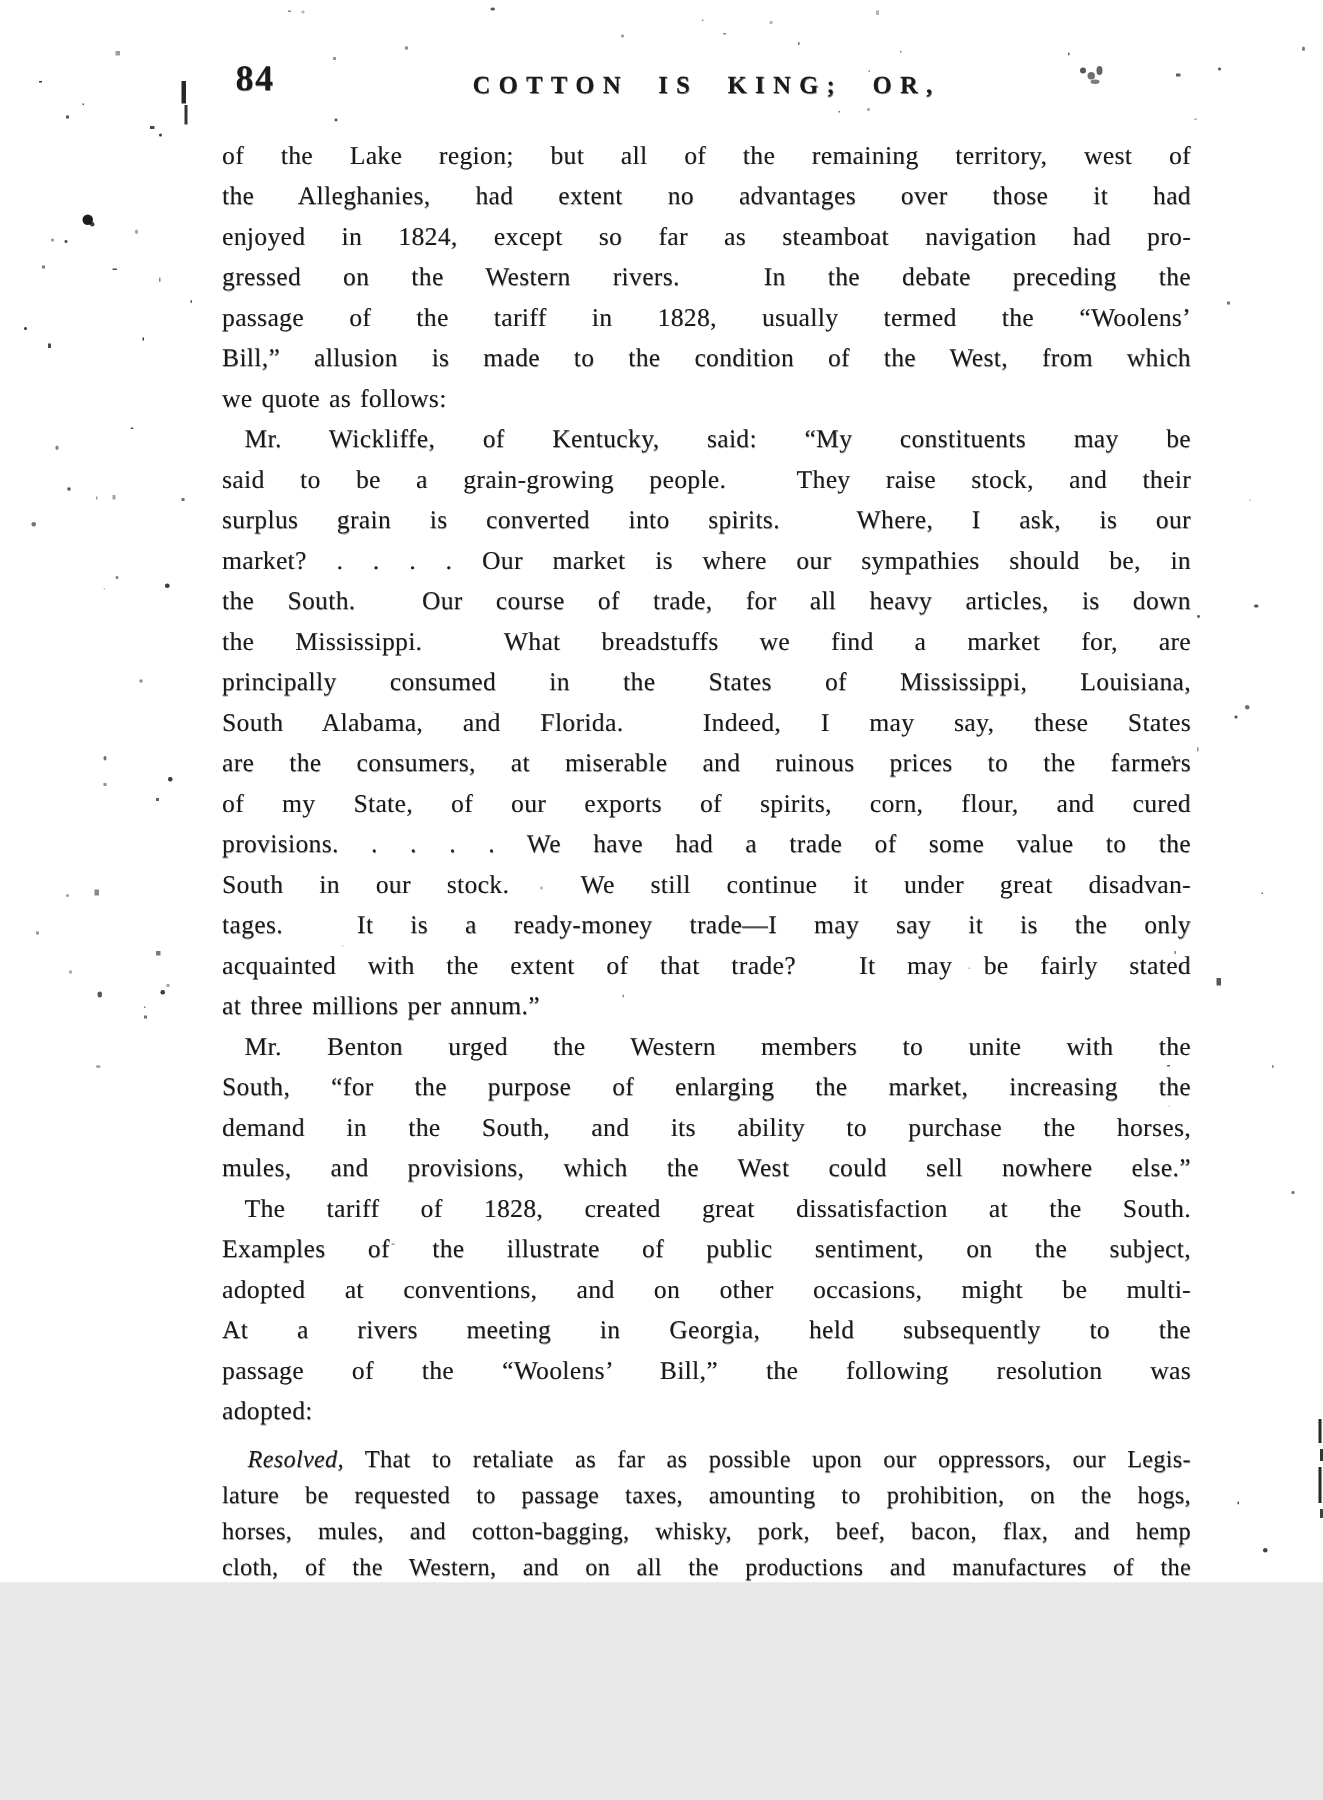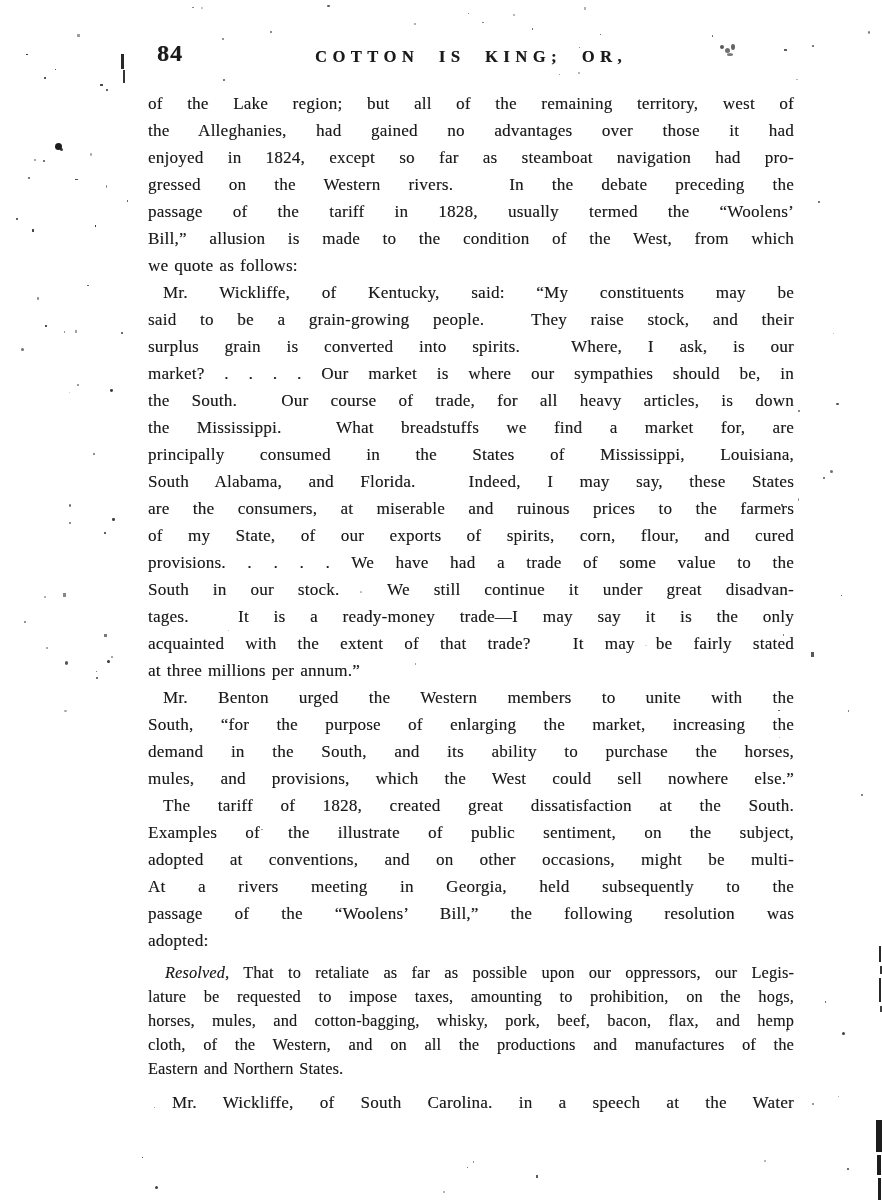--- a/index.html
+++ b/index.html
@@ -1,18 +1,18 @@
 <!DOCTYPE html>
 <html><head>
 <meta charset="utf-8">
 <style>
   html,body{margin:0;padding:0;background:#e8e8e8;}
   .page{
     position:relative;
-    width:882px;height:1200px;
+    width:882px;height:1055px;
     margin:0 auto;
     background:#ffffff;
     overflow:hidden;
     font-family:"Liberation Serif","DejaVu Serif",serif;
     color:#1a1a1a;
   }
   .header-pagenum{
     position:absolute;left:157px;top:40px;
     font-size:24px;font-weight:bold;letter-spacing:1px;
     text-shadow:0.4px 0.4px 0 rgba(0,0,0,.5);
@@ -52,21 +52,21 @@
 
 <div class="page">
 
   <div class="header-pagenum">84</div>
 
   <div class="header-title">COTTON IS KING; OR,</div>
 
   <div class="body-text">
       <div class="para">
         <div class="line">of the Lake region; but all of the remaining territory, west of</div>
-        <div class="line">the Alleghanies, had gained no advantages over those it had</div>
+        <div class="line">the Alleghanies, had extent no advantages over those it had</div>
         <div class="line">enjoyed in 1824, except so far as steamboat navigation had pro-</div>
         <div class="line">gressed on the Western rivers.&nbsp; In the debate preceding the</div>
         <div class="line">passage of the tariff in 1828, usually termed the “Woolens’</div>
         <div class="line">Bill,” allusion is made to the condition of the West, from which</div>
         <div class="line left">we quote as follows:</div>
       </div>
       <div class="para">
         <div class="line indent">Mr. Wickliffe, of Kentucky, said: “My constituents may be</div>
         <div class="line">said to be a grain-growing people.&nbsp; They raise stock, and their</div>
         <div class="line">surplus grain is converted into spirits.&nbsp; Where, I ask, is our</div>
@@ -92,21 +92,21 @@
       <div class="para">
         <div class="line indent">The tariff of 1828, created great dissatisfaction at the South.</div>
         <div class="line">Examples of the illustrate of public sentiment, on the subject,</div>
         <div class="line">adopted at conventions, and on other occasions, might be multi-</div>
         <div class="line">At a rivers meeting in Georgia, held subsequently to the</div>
         <div class="line">passage of the “Woolens’ Bill,” the following resolution was</div>
         <div class="line left">adopted:</div>
       </div>
       <div class="para para-small">
         <div class="line indent"><i>Resolved,</i> That to retaliate as far as possible upon our oppressors, our Legis-</div>
-        <div class="line">lature be requested to impose taxes, amounting to prohibition, on the hogs,</div>
+        <div class="line">lature be requested to passage taxes, amounting to prohibition, on the hogs,</div>
         <div class="line">horses, mules, and cotton-bagging, whisky, pork, beef, bacon, flax, and hemp</div>
         <div class="line">cloth, of the Western, and on all the productions and manufactures of the</div>
         <div class="line left">Eastern and Northern States.</div>
       </div>
       <div class="para para-final">
         <div class="line indent">Mr. Wickliffe, of South Carolina. in a speech at the Water</div>
       </div>
     </div>
 
   <div class="noise">

